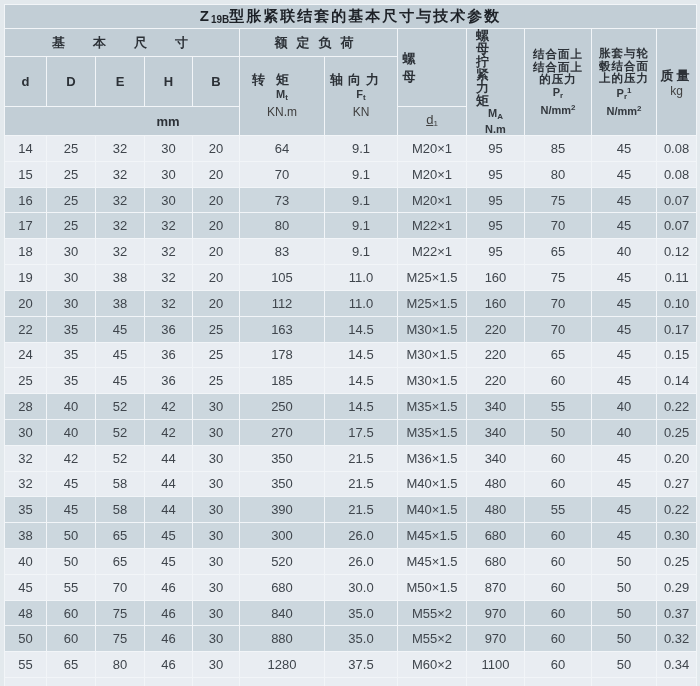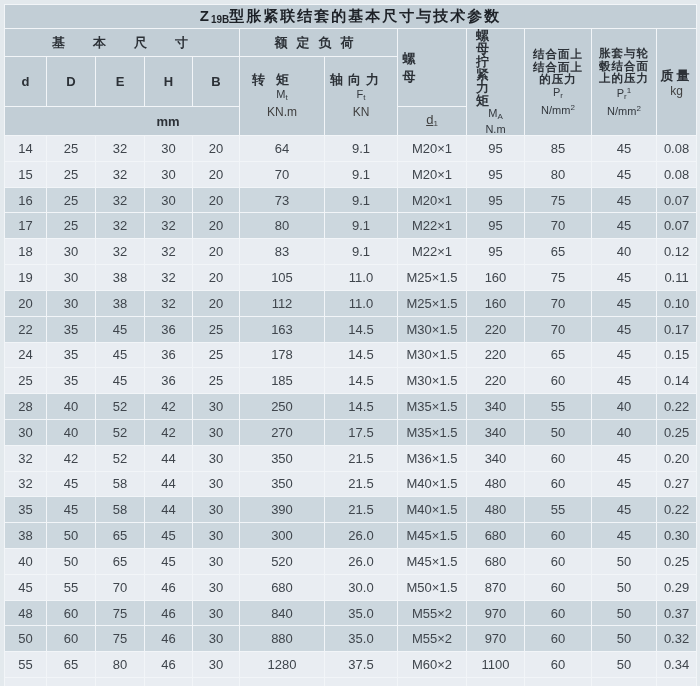--- a/index.html
+++ b/index.html
@@ -24,21 +24,21 @@
   .rowA th { height:28px; }
   .rowB th { height:28px; }
   .rowC th { height:29px; }
   .ls-wide   { letter-spacing:28px; padding-left:24px; }
   .ls-mid    { letter-spacing:9px; }
   .ls-nut    { letter-spacing:22px; padding-right:24px; }
   .ls-torque { letter-spacing:11px; padding-right:12px; }
   .ls-axial  { letter-spacing:5px; padding-right:8px; }
   .ls-mass   { letter-spacing:3px; }
   .mm-cell   { padding-left:92px; font-weight:bold; }
-  .sym  { font-size:11px; font-weight:normal; line-height:12px; color:#33383e; }
+  .sym  { font-size:11px; font-weight:bold; line-height:12px; color:#33383e; }
   .unit { font-size:12px; font-weight:normal; line-height:13px; color:#404040; }
   sub { font-size:8px; vertical-align:-2px; }
   sup { font-size:8px; vertical-align:4px; }
   .lines { padding-right:18px; }
   .lines div { letter-spacing:18px; padding-left:9px; font-size:13px; line-height:13px; }
   .plines div { letter-spacing:1px; font-size:11.5px; line-height:12.5px; }
   .stack div { line-height:14px; }
   tbody td {
     background:var(--row_light,#e9edf2);
     color:var(--cell_text,#3f454c);

